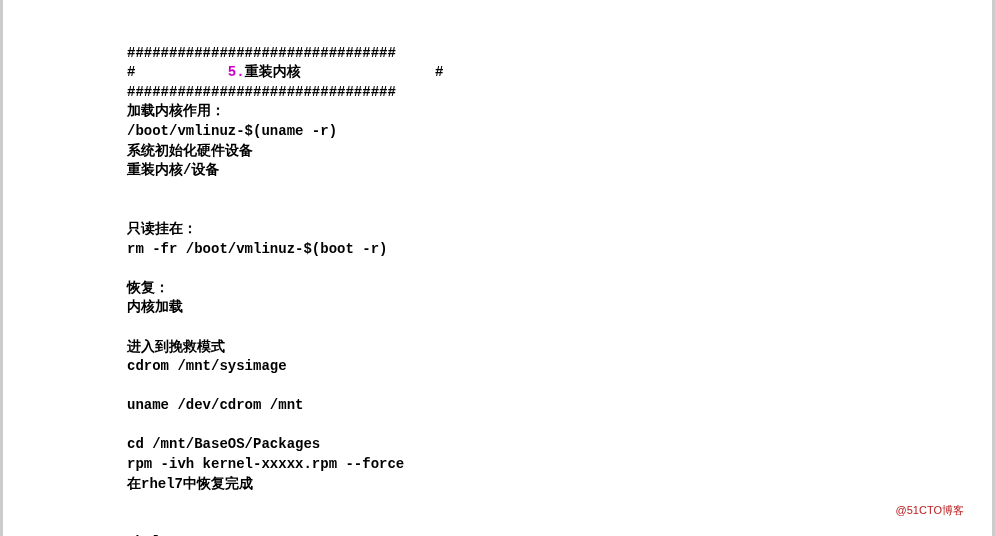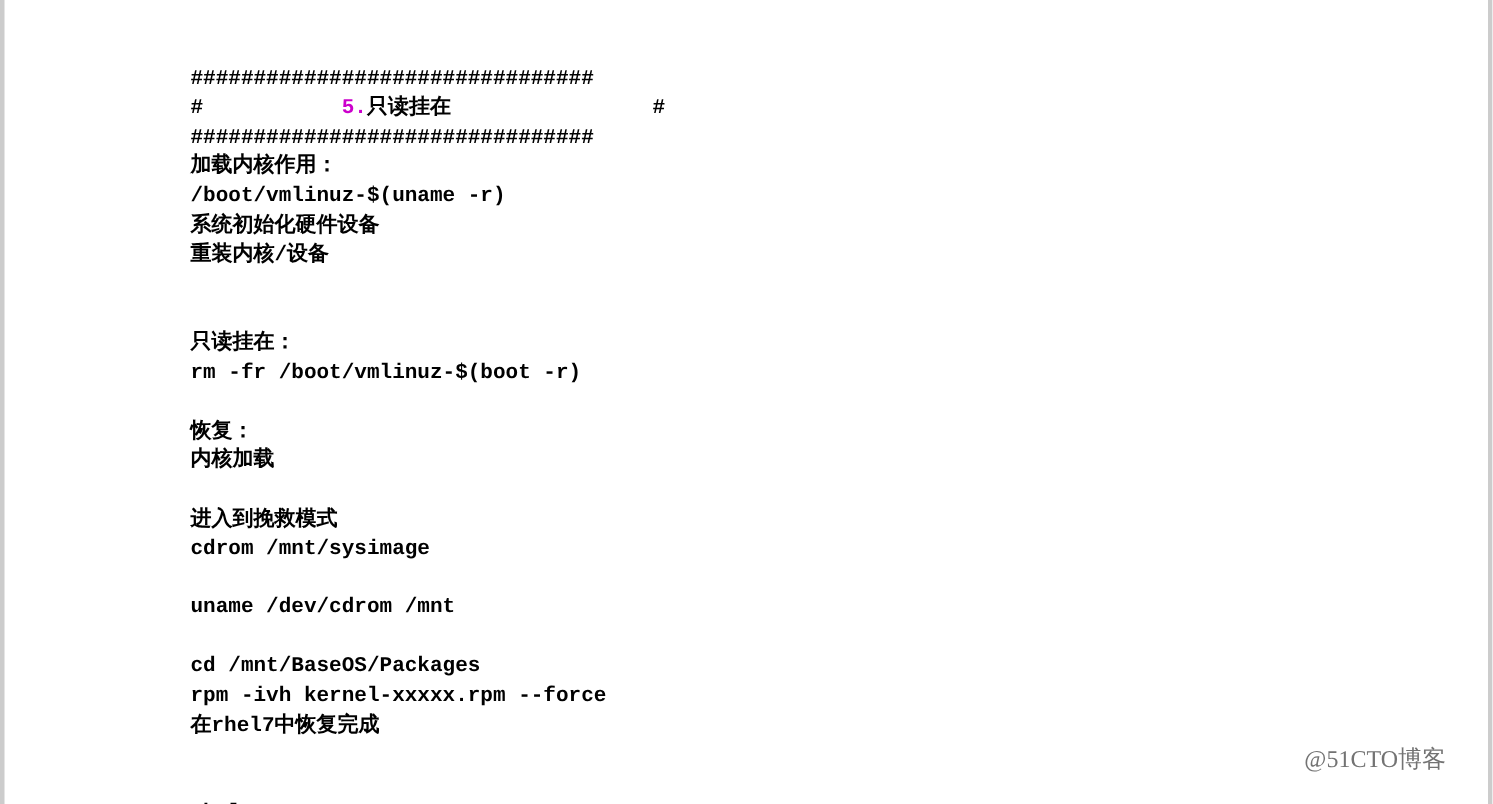--- a/index.html
+++ b/index.html
@@ -25,33 +25,33 @@
       white-space: pre;
       font-weight: bold;
     }
     .section-num {
       color: #cc00cc;
     }
     .watermark {
       position: absolute;
       bottom: 18px;
       right: 28px;
-      color: #737373;
-      font-family: Liberation Serif, serif;
-      font-size: 16px;
+      color: #b91c1c;
+      font-family: Liberation Sans, sans-serif;
+      font-size: 11px;
       font-weight: normal;
     }
   </style>
 </head>
 <body>
 
 <div class="page">
   <div class="content">
 <span>################################</span>
-<span>#           </span><span class="section-num">5.</span><span>只读挂在                #</span>
+<span>#           </span><span class="section-num">5.</span><span>重装内核                #</span>
 <span>################################</span>
 <span>加载内核作用：</span>
 <span>/boot/vmlinuz-$(uname -r)</span>
 <span>系统初始化硬件设备</span>
 <span>重装内核/设备</span>
 <span></span>
 
 <span>只读挂在：</span>
 <span>rm -fr /boot/vmlinuz-$(boot -r)</span>
 <span></span>

